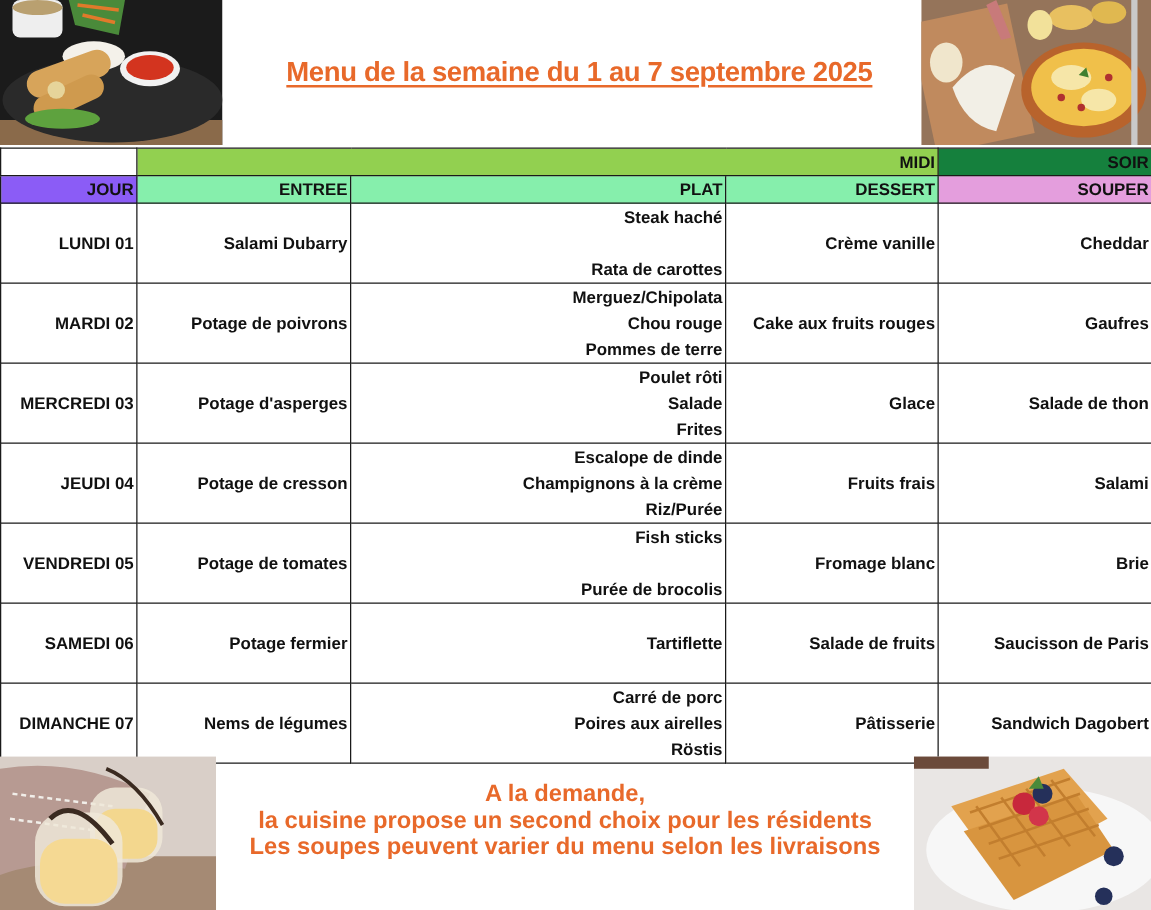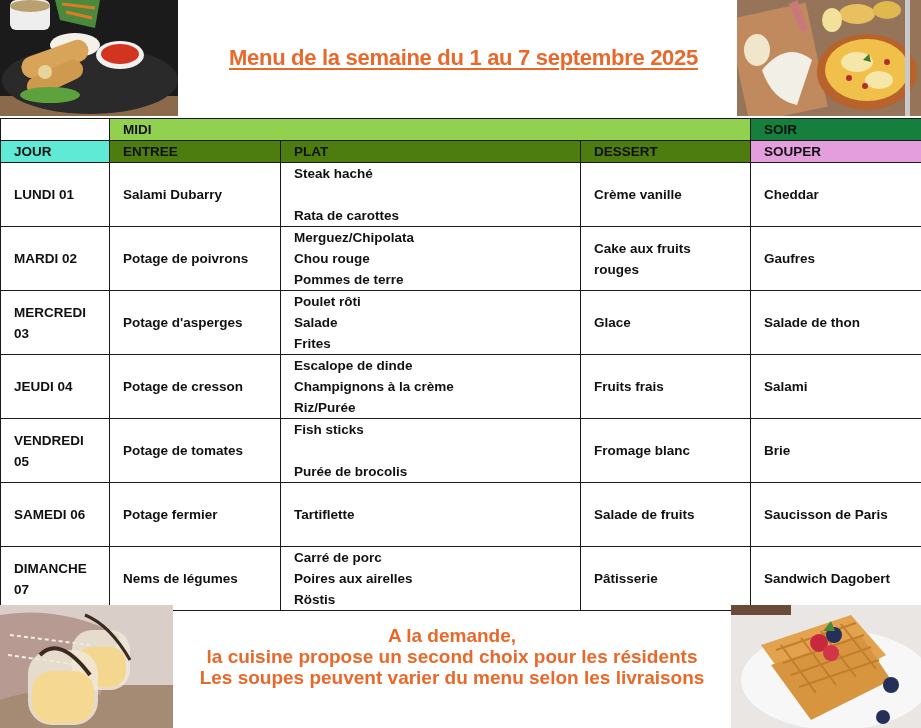--- a/index.html
+++ b/index.html
@@ -15,29 +15,29 @@
     font-size:22px; font-weight:bold; color:#e8692a; text-decoration:underline;
     text-decoration-thickness:2px; text-underline-offset:3px; letter-spacing:-0.3px;
   }
 
   table.menu {
     position:absolute; left:0; top:118px; width:921px;
     border-collapse:collapse; table-layout:fixed;
     font-size:13.5px; font-weight:bold;
   }
   table.menu td, table.menu th {
-    border:1.6px solid #1a1a1a; text-align:left; vertical-align:middle;
-    padding:0 13px; line-height:21px;
+    border:1.6px solid #1a1a1a; text-align:right; vertical-align:middle;
+    padding:0 2px; line-height:21px;
   }
   .h1 td, .h2 td { height:20px; font-size:13.5px; }
   .blank { background:#ffffff; }
   .midi { background:#92d050; }
   .soir { background:#15803d; }
-  .jour { background:#5eead4; }
-  .sub-green { background:#4d7c0f; }
+  .jour { background:#8b5cf6; }
+  .sub-green { background:#86efac; }
   .souper { background:#e49edd; }
   .drow td { height:61px; }
   .plat-line { display:block; height:21px; }
 
   .note {
     position:absolute; left:173px; width:558px; top:625px; text-align:center;
     color:#e8692a; font-size:19px; font-weight:bold; line-height:21px;
   }
 </style>
 </head>

